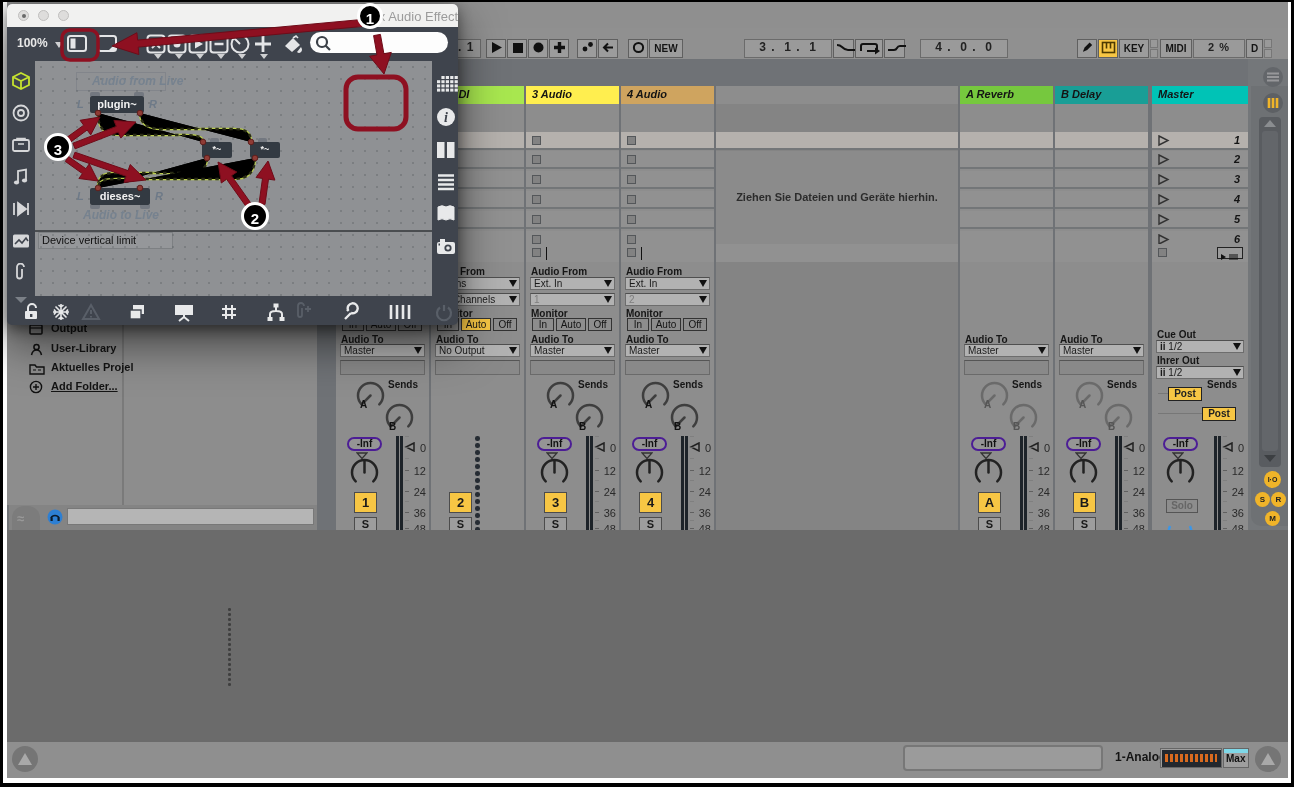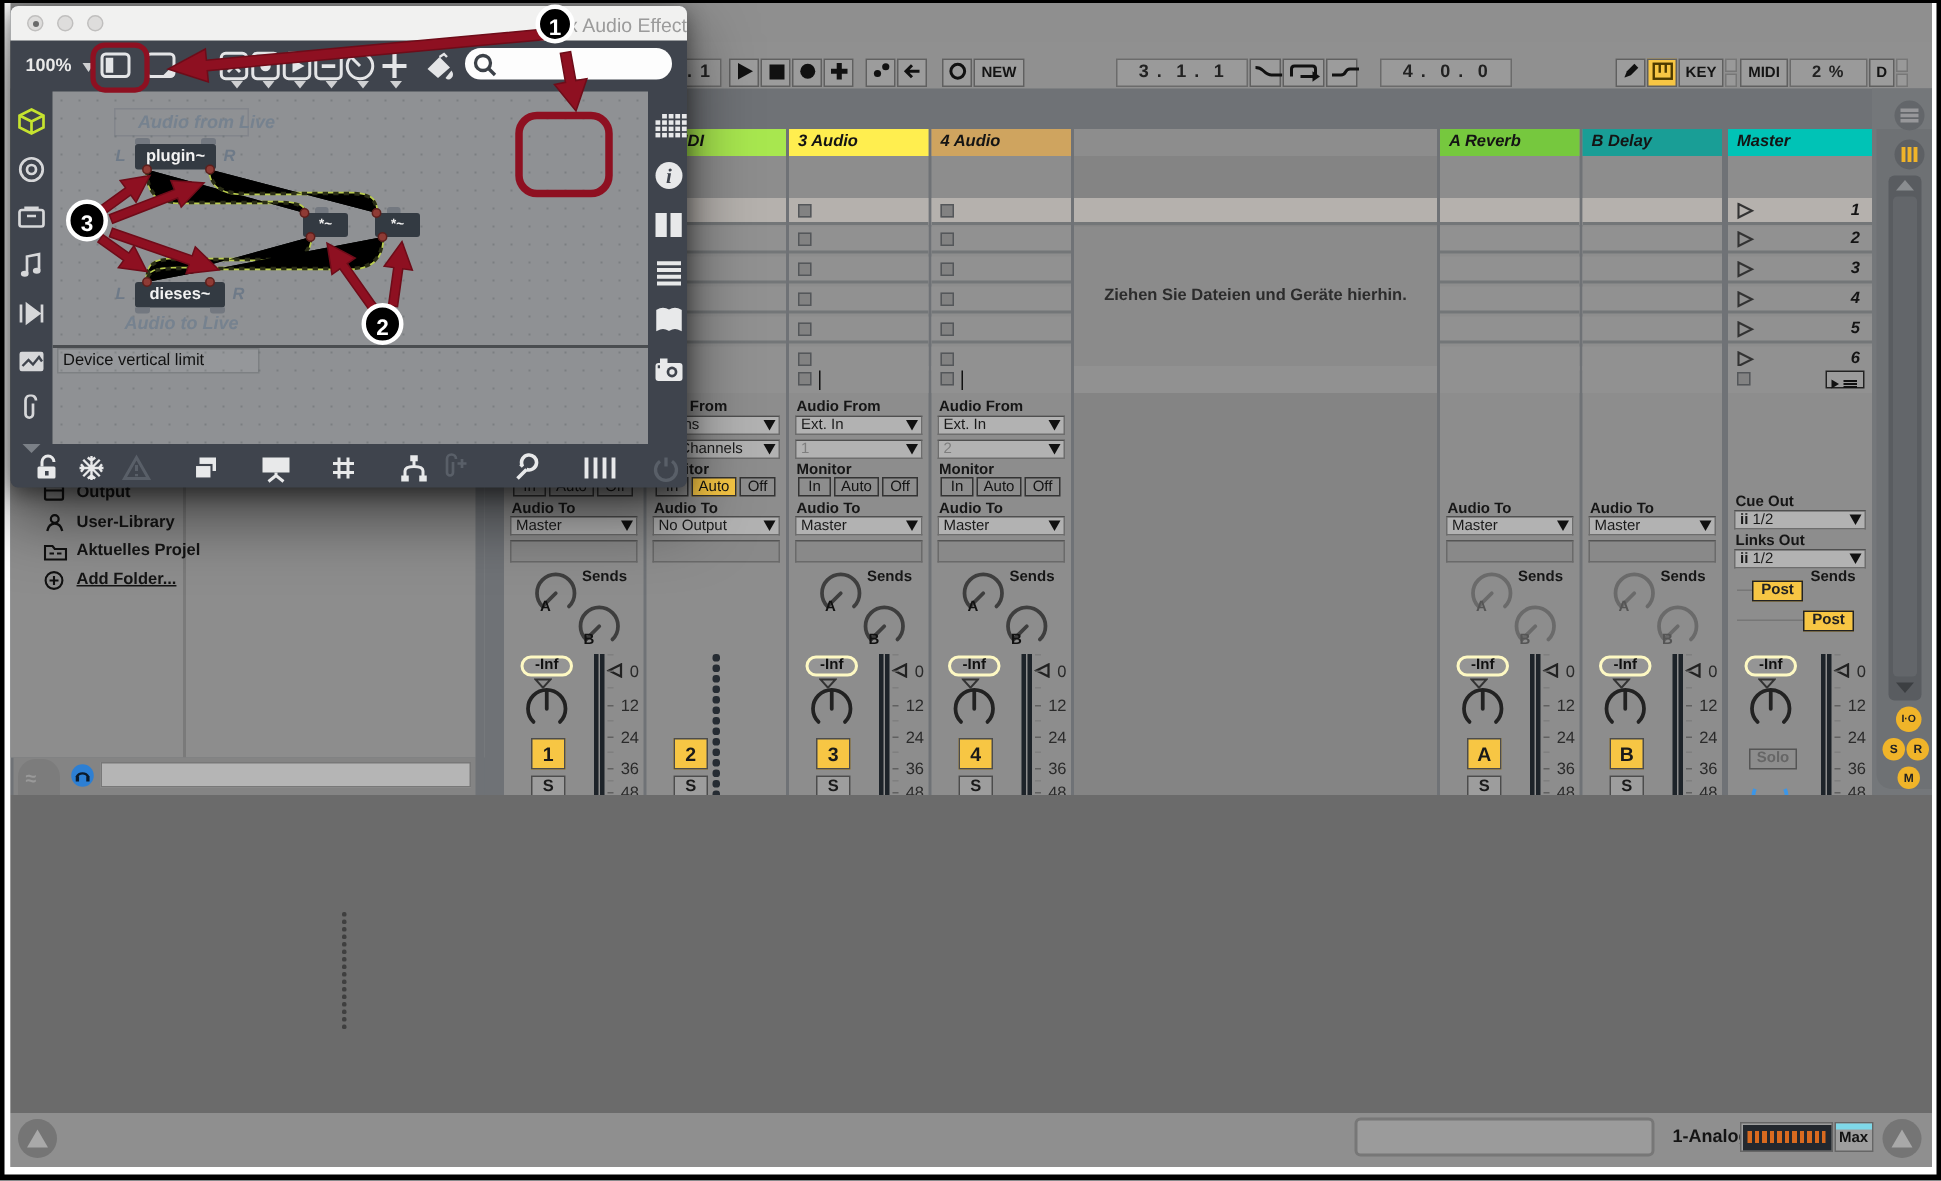--- a/index.html
+++ b/index.html
@@ -18,21 +18,21 @@
 .slot.hl { background:#b5b1ad; }
 .stopsq { position:absolute; left:6px; top:4px; width:9px; height:9px; background:#828282; border:1px solid #54575a; }
 .caret { position:absolute; left:20px; top:2px; width:1px; height:13px; background:#111; }
 .iolabel { position:absolute; font-size:10px; font-weight:bold; color:#161616; white-space:nowrap; }
 .dd { position:absolute; height:13px; background:#b2b2b2; border:1px solid #6d6d6d; border-top-color:#4f4f4f; font-size:10px; color:#1a1a1a; padding-left:3px; line-height:11px; white-space:nowrap; overflow:hidden;}
 .dd .ar { position:absolute; right:2px; top:2px; width:0; height:0; border-left:4.5px solid transparent; border-right:4.5px solid transparent; border-top:7px solid #111; }
 .dd.dim { color:#7e7e7e; }
 .mbtn { position:absolute; height:13px; border:1px solid #333; background:#8d8d8d; font-size:10px; color:#141414; text-align:center; line-height:11px; }
 .mbtn.on { background:#f7c644; }
 .iobox { position:absolute; height:15px; background:#898989; border:1px solid #6a6a6a; border-top-color:#555; }
-.pill { position:absolute; width:35px; height:14px; border:2px solid #fef9c3; border-radius:8px; background:#959595; font-size:10px; font-weight:bold; color:#111; text-align:center; line-height:10px; }
+.pill { position:absolute; width:35px; height:14px; border:2px solid #4c1d95; border-radius:8px; background:#959595; font-size:10px; font-weight:bold; color:#111; text-align:center; line-height:10px; }
 .numbtn { position:absolute; width:23px; height:21px; background:#f7c644; border:1px solid #4c4c4c; font-size:13px; font-weight:bold; color:#1a1a1a; text-align:center; line-height:19px; }
 .sbtn { position:absolute; width:23px; height:15px; background:#9d9d9d; border:1px solid #4c4c4c; font-size:11px; font-weight:bold; color:#1a1a1a; text-align:center; line-height:13px; }
 .mtick { position:absolute; width:4px; height:1px; background:#606060; }
 .mtickf { position:absolute; width:4px; height:1px; background:#7f7f7f; }
 .mnum { position:absolute; font-size:11px; color:#2a2a2a; width:18px; text-align:right; }
 .bitem { position:absolute; left:44px; font-size:11px; font-weight:bold; color:#141414; white-space:nowrap; }
 #devarea { position:absolute; left:0; top:528px; width:100%; height:212px; background:#6b6b6b; }
 #statusbar { position:absolute; left:0; top:740px; width:100%; height:36px; background:#8f8f8f; }
 #maxwin { position:absolute; left:7px; top:4px; width:451px; height:321px; border-radius:5px; box-shadow:0 18px 45px rgba(0,0,0,0.55), 0 4px 14px rgba(0,0,0,0.45); background:#3f444d; z-index:10;}
 #maxtitle { position:absolute; left:0; top:0; width:100%; height:23px; background:#f1f1f0; border-radius:5px 5px 0 0; }
@@ -576,21 +576,21 @@
         </div>
         <div class="abs" style="left:0px;top:158px;width:100%;height:18px;background:#919191;">
           <div class="stopsq" style="top:4px;"></div>
           <div class="abs" style="right:5px;top:2.5px;width:26px;height:12px;border:1px solid #222;background:#9b9b9b;"><svg width="24" height="10">
               <polygon points="3,2 8,5 3,8" fill="#111"></polygon>
               <path d="M11 3 h9 M11 5 h9 M11 7 h9" stroke="#111" stroke-width="1.2"></path>
             </svg></div>
         </div>
         <div class="iolabel" style="left:5px;top:243px;">Cue Out</div>
         <div class="dd" style="left:4px;top:254px;width:88px;"><b>ii</b>&nbsp;1/2<div class="ar"></div></div>
-        <div class="iolabel" style="left:5px;top:269px;">Links Out</div>
+        <div class="iolabel" style="left:5px;top:269px;">Ihrer Out</div>
         <div class="dd" style="left:4px;top:280px;width:88px;"><b>ii</b>&nbsp;1/2<div class="ar"></div></div>
         <div class="iolabel" style="left:55px;top:293px;">Sends</div>
         <div class="abs" style="left:16px;top:301px;width:34px;height:14px;background:#f7c644;border:1px solid #222;font-size:10px;font-weight:bold;color:#222;text-align:center;line-height:12px;">Post</div>
         <div class="abs" style="left:50px;top:321px;width:34px;height:14px;background:#f7c644;border:1px solid #222;font-size:10px;font-weight:bold;color:#222;text-align:center;line-height:12px;">Post</div>
         <div class="abs" style="left:6px;top:307px;width:10px;height:1px;background:#777;"></div>
         <div class="abs" style="left:6px;top:327px;width:44px;height:1px;background:#777;"></div>
         <div class="pill" style="left:11px;top:351px;">-Inf</div>
         <svg class="abs" style="left:20px;top:366px;" width="12" height="7">
           <polygon points="1,1 11,1 6,6.5" fill="none" stroke="#333" stroke-width="1.3"></polygon>
         </svg>

